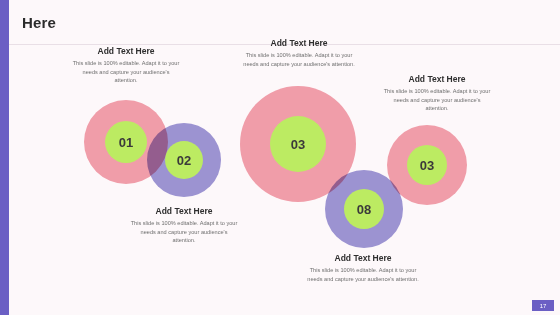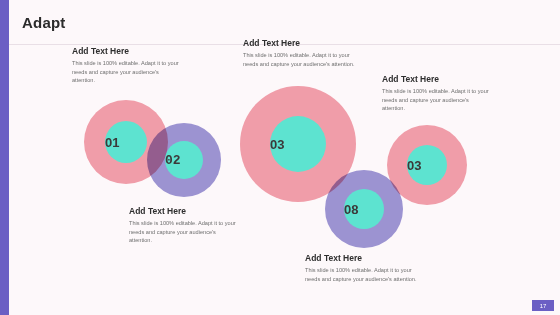--- a/index.html
+++ b/index.html
@@ -63,30 +63,31 @@
   }
   .ring.pink {
     background: #f2a2ad;
     mix-blend-mode: multiply;
   }
   .ring.purple {
     background: #9d97d6;
     mix-blend-mode: multiply;
   }
   .ring .hole {
-    background: #5eead4;
+    background: #bef264;
     border-radius: 50%;
     display: flex;
     align-items: center;
-    justify-content: flex-start;
+    justify-content: center;
   }
 
   
   .txtblock {
     position: absolute;
+    text-align: center;
   }
   .txtblock .head {
     font-size: 8.5px;
     font-weight: bold;
     color: #2e2e2e;
     margin-bottom: 3px;
   }
   .txtblock .body {
     font-size: 5.6px;
     line-height: 1.55;
@@ -106,31 +107,31 @@
     align-items: center;
     justify-content: center;
   }
 </style>
 </head>
 <body>
 
 <div class="slide">
 
   <div class="left-bar"></div>
-  <div class="title">Adapt</div>
+  <div class="title">Here</div>
   <div class="title-rule"></div>
 
   <div class="ring pink" style="left:84px; top:100px; width:84px; height:84px;">
     <div class="hole" style="width:42px; height:42px;">
       <span class="num">01</span>
     </div>
   </div>
 
   <div class="ring purple" style="left:147px; top:123px; width:74px; height:74px;">
-    <div class="hole" style="width:38px; height:38px;font-family:Liberation Mono, monospace;">
+    <div class="hole" style="width:38px; height:38px;">
       <span class="num">02</span>
     </div>
   </div>
 
   <div class="ring pink" style="left:240px; top:86px; width:116px; height:116px;">
     <div class="hole" style="width:56px; height:56px;">
       <span class="num">03</span>
     </div>
   </div>
 

